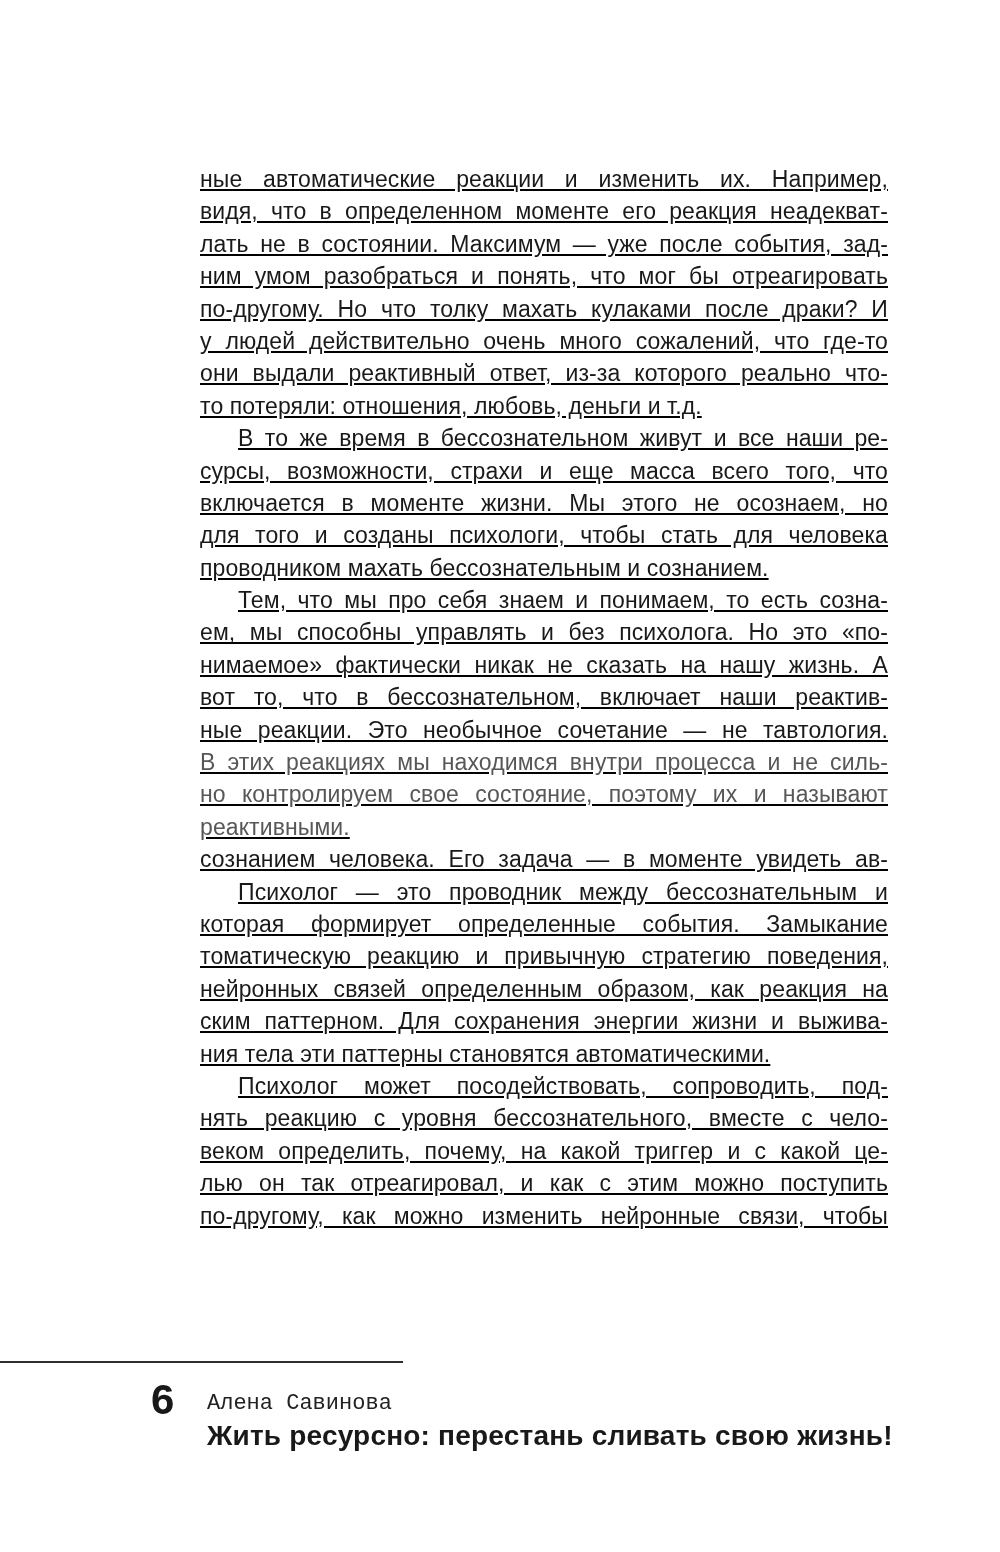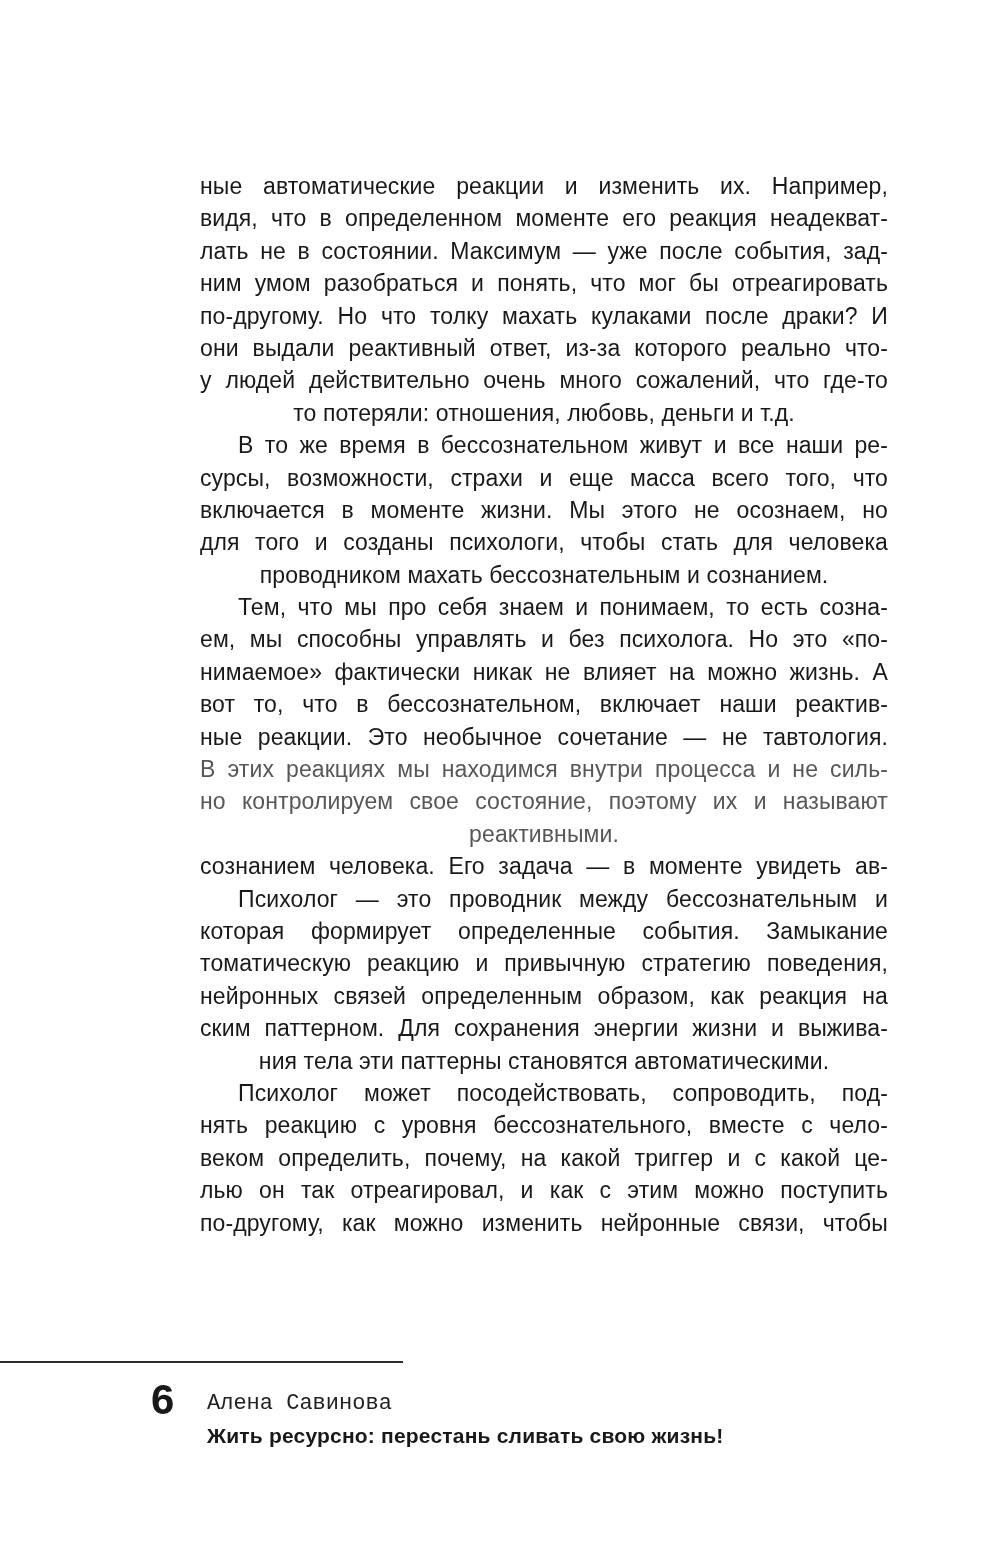--- a/index.html
+++ b/index.html
@@ -11,29 +11,30 @@
     position: relative;
     width: 1000px;
     height: 1552px;
     background: var(--bg, #ffffff);
     font-family: "Liberation Sans", sans-serif;
     overflow: hidden;
   }
   .text-block {
     position: absolute;
     left: 200px;
-    top: 170px;
+    top: 163px;
     width: 688px;
+    text-decoration: underline;
   }
   .line {
     font-size: 23px;
     line-height: 32.4px;
     height: 32.4px;
     color: var(--text, #191919);
-    text-align: center;
+    text-align: left;
     white-space: normal;
     overflow: hidden;
     letter-spacing: 0.1px;
   }
   .line.j {
     text-align: justify;
     text-align-last: justify;
   }
   .line.ind {
     padding-left: 38px;
@@ -64,49 +65,49 @@
     top: 1388px;
   }
   .footer-author {
     font-size: 22px;
     line-height: 32px;
     font-weight: 400;
     color: #222222;
     font-family: Liberation Mono, monospace;
   }
   .footer-title {
-    font-size: 21px;
+    font-size: 28px;
     line-height: 32px;
     font-weight: 700;
     color: var(--text, #191919);
     letter-spacing: 0.2px;
   }
 </style>
 </head>
 <body>
 
 <div class="page">
 
   <div class="text-block" id="text-block">
       <div class="line j">ные автоматические реакции и изменить их. Например,</div>
       <div class="line j">видя, что в определенном моменте его реакция неадекват-</div>
       <div class="line j">лать не в состоянии. Максимум — уже после события, зад-</div>
       <div class="line j">ним умом разобраться и понять, что мог бы отреагировать</div>
       <div class="line j">по-другому. Но что толку махать кулаками после драки? И</div>
+      <div class="line j">у людей действительно очень много сожалений, что где-то</div>
       <div class="line j">они выдали реактивный ответ, из-за которого реально что-</div>
-      <div class="line j">у людей действительно очень много сожалений, что где-то</div>
       <div class="line">то потеряли: отношения, любовь, деньги и т.д.</div>
       <div class="line j ind">В то же время в бессознательном живут и все наши ре-</div>
       <div class="line j">сурсы, возможности, страхи и еще масса всего того, что</div>
       <div class="line j">включается в моменте жизни. Мы этого не осознаем, но</div>
       <div class="line j">для того и созданы психологи, чтобы стать для человека</div>
       <div class="line">проводником махать бессознательным и сознанием.</div>
       <div class="line j ind">Тем, что мы про себя знаем и понимаем, то есть созна-</div>
       <div class="line j">ем, мы способны управлять и без психолога. Но это «по-</div>
-      <div class="line j">нимаемое» фактически никак не влияет на можно жизнь. А</div>
+      <div class="line j">нимаемое» фактически никак не сказать на нашу жизнь. А</div>
       <div class="line j">вот то, что в бессознательном, включает наши реактив-</div>
       <div class="line j">ные реакции. Это необычное сочетание — не тавтология.</div>
       <div class="line j gray">В этих реакциях мы находимся внутри процесса и не силь-</div>
       <div class="line j gray">но контролируем свое состояние, поэтому их и называют</div>
       <div class="line gray">реактивными.</div>
       <div class="line j">сознанием человека. Его задача — в моменте увидеть ав-</div>
       <div class="line j ind">Психолог — это проводник между бессознательным и</div>
       <div class="line j">которая формирует определенные события. Замыкание</div>
       <div class="line j">томатическую реакцию и привычную стратегию поведения,</div>
       <div class="line j">нейронных связей определенным образом, как реакция на</div>

